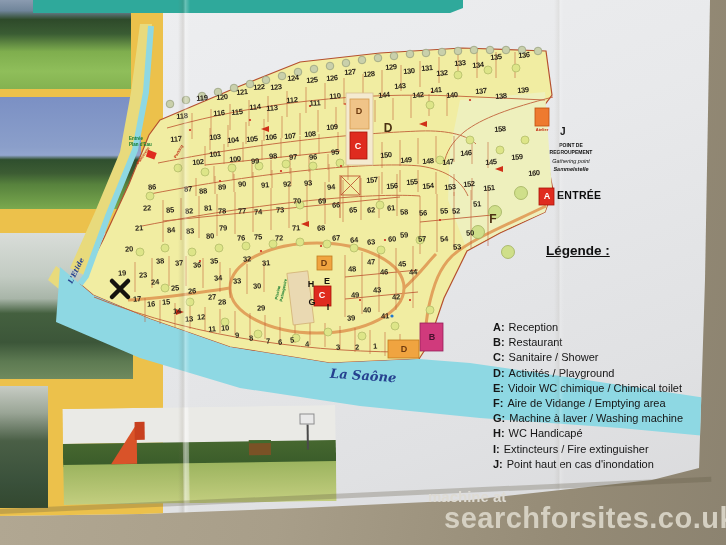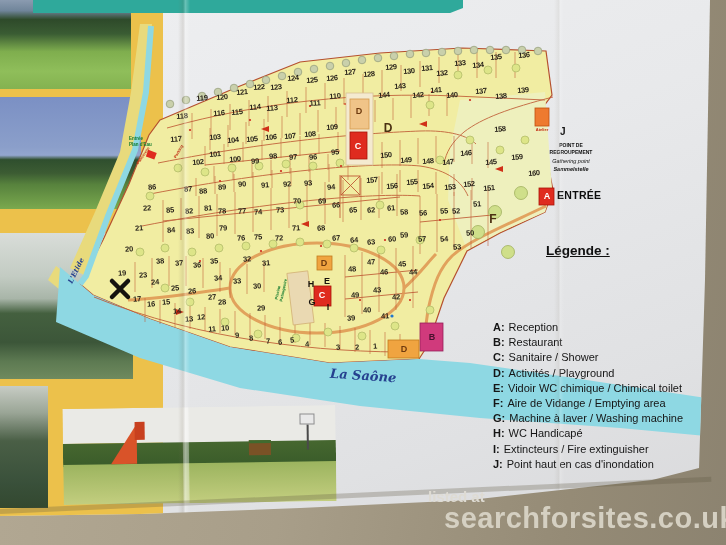--- a/index.html
+++ b/index.html
@@ -470,15 +470,15 @@
       <div class="board"></div>
       <div class="seam"></div>
     </div>
 
     <div class="crease1"></div>
     <div class="crease2"></div>
   </div>
 
   <div class="edge-shadow"></div>
 
-  <div class="listed">listed at</div>
+  <div class="listed">machine at</div>
   <div class="sfs">searchforsites.co.uk</div>
 </div>
 
 </body></html>

